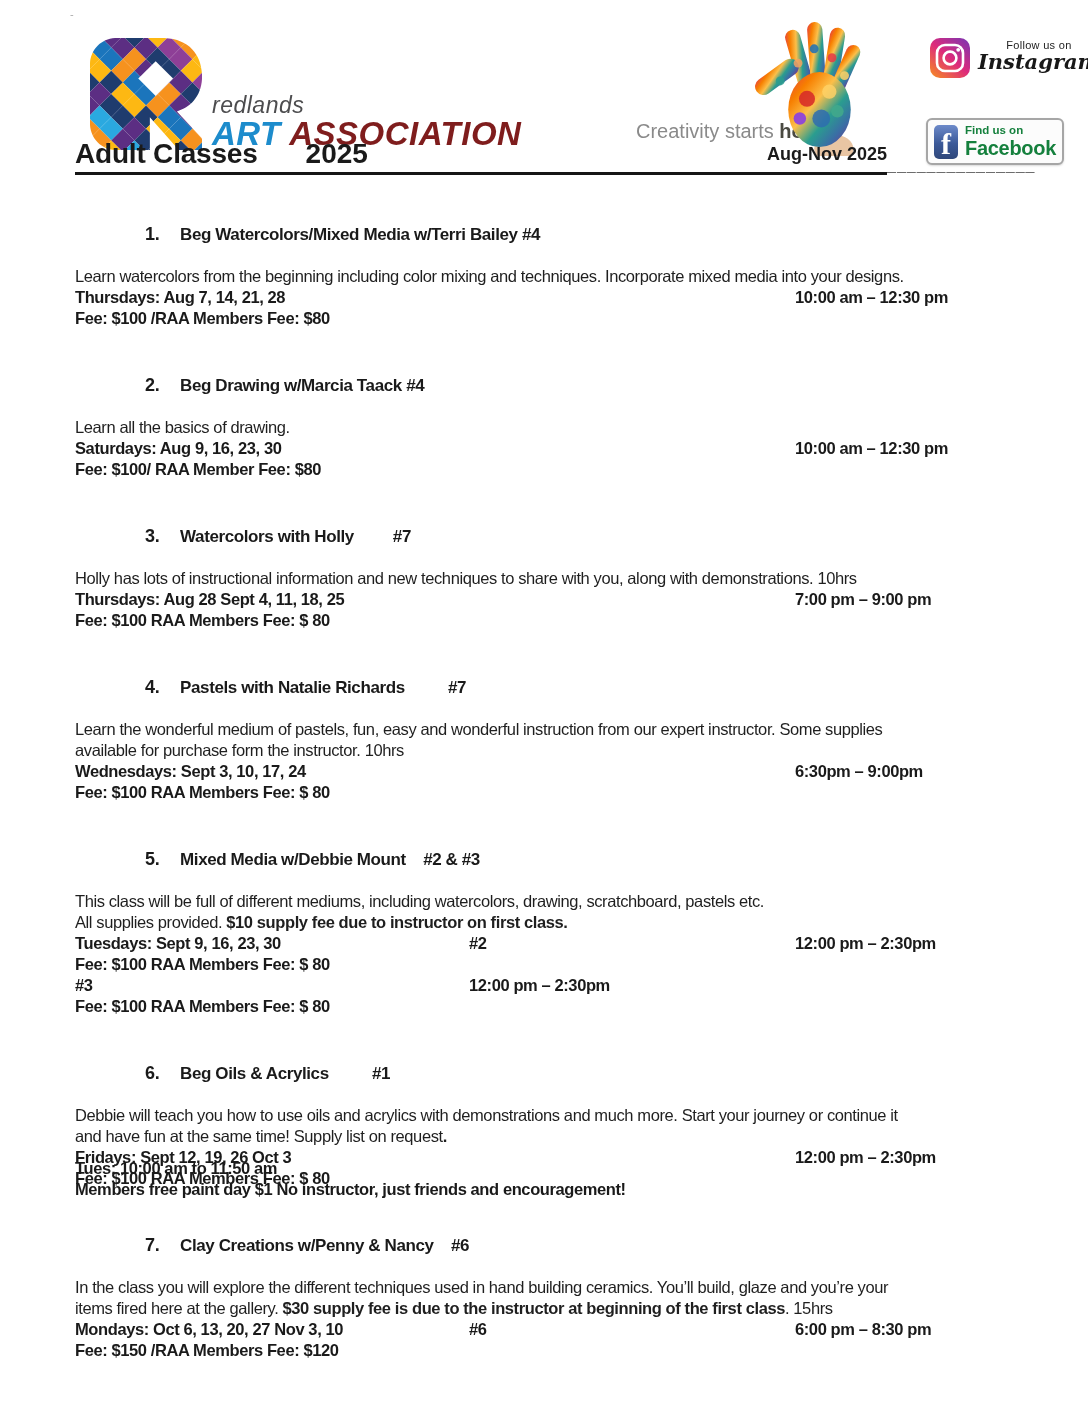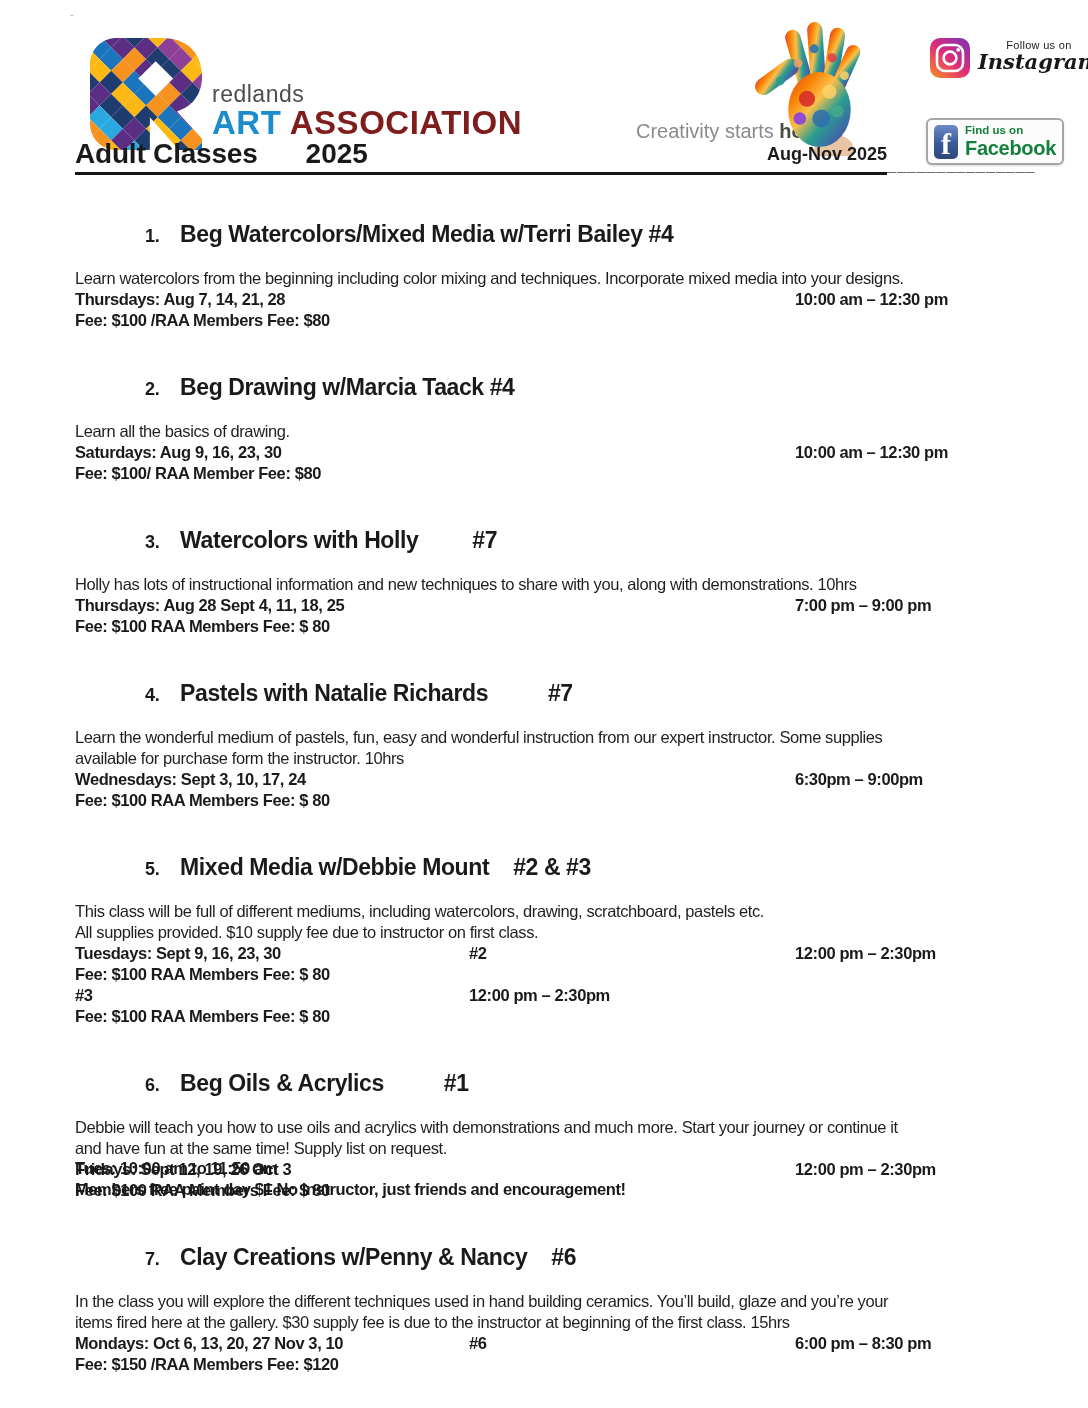--- a/index.html
+++ b/index.html
@@ -7,21 +7,21 @@
   body { font-family:"Liberation Sans", sans-serif; }
   .page {
     position:relative; width:1088px; height:1408px; margin:0 auto;
     background:#ffffff; color:#1a1a1a; overflow:hidden;
   }
   .corner-mark {
     position:absolute; left:70px; top:8px; font-size:11px; color:#aaaaaa;
   }
   
   .logo-svg { position:absolute; left:88px; top:36px; }
-  .brand-text { position:absolute; left:212px; top:82px; line-height:1.05; }
+  .brand-text { position:absolute; left:212px; top:93px; line-height:1.05;font-style:italic; }
   .brand-small { font-size:23px; color:#4d4d4f; letter-spacing:.5px; }
   .brand-big { font-size:33px; font-weight:700; letter-spacing:.5px; white-space:nowrap; }
   .brand-art { color:#1d8ccc; }
   .brand-assoc { color:#7f1d1d; }
   .tagline { position:absolute; left:636px; top:120px; font-size:20px; color:#8a8a8a; white-space:nowrap; }
   .tagline .here { color:#4a4a42; font-weight:700; }
   .hand-svg { position:absolute; left:738px; top:22px; }
   
   .ig-badge { position:absolute; left:930px; top:38px; display:flex; align-items:flex-start; gap:8px; }
   .ig-icon {
@@ -57,23 +57,23 @@
   }
   .doc-title { font-size:28px; font-weight:700; letter-spacing:-.2px; }
   .doc-year { font-size:28px; font-weight:700; margin-left:48px; }
   .date-range { font-size:18px; font-weight:700; margin-left:auto; }
   .underscores { font-size:16px; font-weight:700; color:#161616; letter-spacing:1px; white-space:nowrap; padding-bottom:0; }
   
   .content { position:absolute; left:75px; top:203px; width:948px; font-size:16.5px; line-height:21px; letter-spacing:-.4px; }
   .class-block { margin-bottom:25px; }
   .class-title { padding-left:45px; font-weight:700; white-space:pre-wrap; }
   .class-number { display:inline-block; width:35px; font-size:18px; }
-  .class-name { font-size:23px;text-align:right; }
+  .class-name { font-size:17px;text-align:right; }
   .class-desc { white-space:pre-wrap; color:#1f1f1f; }
-  .class-desc .b { font-weight:400; }
+  .class-desc .b { font-weight:700; }
   .sched-row { display:grid; grid-template-columns:368px 300px auto; font-weight:700;gap:26px; }
   .fee-line { font-weight:700; }
   
   .footer { position:absolute; left:75px; top:1158px; font-size:16.5px; line-height:21px; font-weight:700; letter-spacing:-.4px; }
 </style>
 </head>
 <body>
 
 <div class="page">
 

